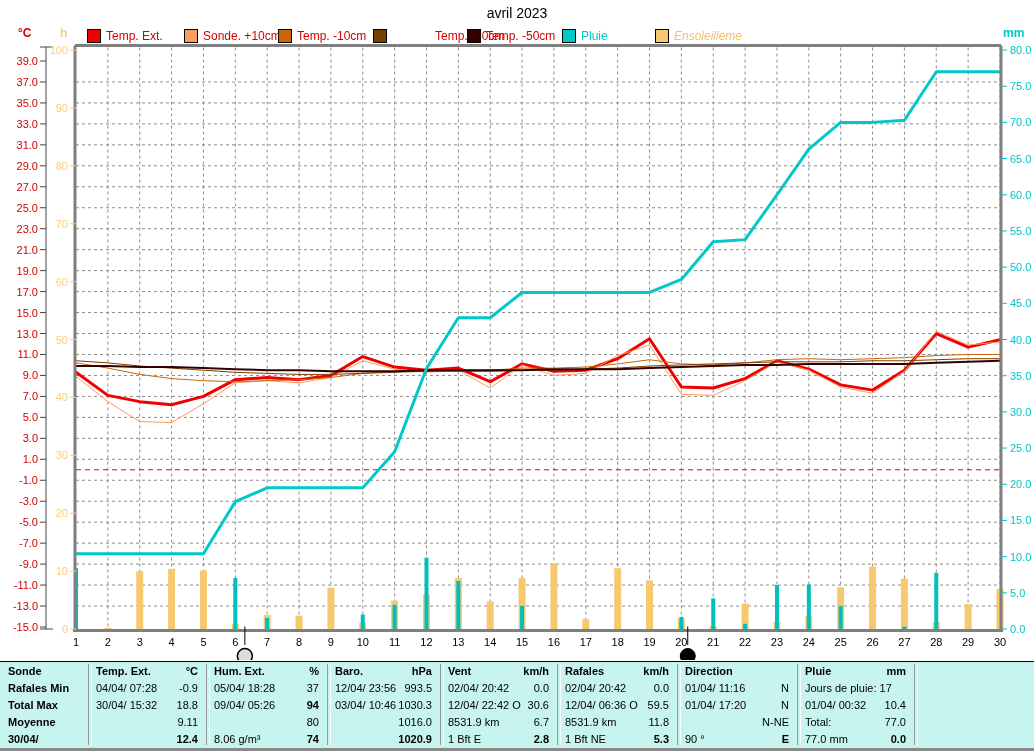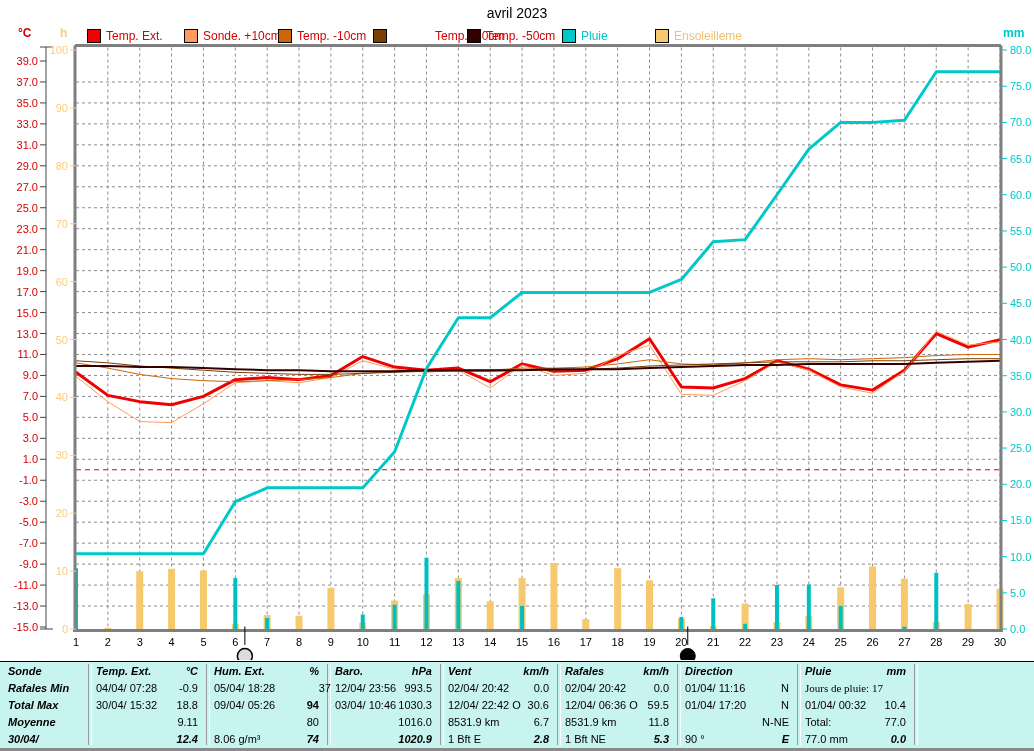--- a/index.html
+++ b/index.html
@@ -16,21 +16,21 @@
   .legend-swatch{width:12px;height:12px;border:1px solid #000;display:inline-block;}
   .legend-label{font-size:12px;margin-left:5px;white-space:nowrap;}
   #chart-svg{position:absolute;left:0;top:0;}
   #stats-table{position:absolute;left:0;top:661px;width:1034px;height:86px;
                background:#c8f4ef;border-top:1px solid #000;border-bottom:1px solid #000;
                font-size:11px;color:#000;}
   .col-sep{position:absolute;top:2px;height:81px;width:2px;
            border-left:1px solid #9a9a9a;border-right:1px solid #fff;}
   .tcell{position:absolute;height:15px;line-height:15px;white-space:nowrap;}
   .tcell.right{text-align:right;}
-  .bold{font-weight:bold;font-style:italic;}
+  .bold{font-weight:bold;}
   #bottom-strip{position:absolute;left:0;top:748px;width:1034px;height:3px;background:#8a8a8a;}
 </style>
 </head>
 <body>
 
 <div id="title">avril 2023</div>
 
 <span class="unit-label" id="unit-c">°C</span>
 <span class="unit-label" id="unit-h">h</span>
 <span class="unit-label" id="unit-mm">mm</span>
@@ -53,21 +53,21 @@
       <span class="legend-label" style="color: rgb(212, 0, 0); margin-left: 48px;">Temp. -30cm</span>
     </div>
     <div class="legend-item" style="left: 467px;">
       <span class="legend-swatch" style="background: rgb(51, 0, 0);"></span>
       <span class="legend-label" style="color: rgb(212, 0, 0);">Temp. -50cm</span>
     </div>
     <div class="legend-item" style="left: 562px;">
       <span class="legend-swatch" style="background: rgb(0, 200, 200);"></span>
       <span class="legend-label" style="color: rgb(0, 200, 200);">Pluie</span>
     </div>
-    <div class="legend-item" style="left: 655px;">
+    <div class="legend-item" style="left: 655px; font-style: italic;">
       <span class="legend-swatch" style="background: rgb(246, 201, 111);"></span>
       <span class="legend-label" style="color: rgb(240, 192, 112);">Ensoleilleme</span>
     </div>
   </div>
 
 <svg id="chart-svg" width="1034" height="660">
     <rect x="74" y="43.5" width="928" height="589" fill="#ffffff"></rect>
     <defs>
       <clipPath id="plotclip">
         <rect x="75" y="45.5" width="929" height="585"></rect>
@@ -355,21 +355,21 @@
     <div class="tcell right bold" style="left: 96px; top: 2px; width: 102px;">°C</div>
     <div class="tcell" style="left: 96px; top: 19px; width: 73.44px;">04/04/ 07:28</div>
     <div class="tcell right" style="left: 96px; top: 19px; width: 102px;">-0.9</div>
     <div class="tcell" style="left: 96px; top: 36px; width: 73.44px;">30/04/ 15:32</div>
     <div class="tcell right" style="left: 96px; top: 36px; width: 102px;">18.8</div>
     <div class="tcell right" style="left: 96px; top: 53px; width: 102px;">9.11</div>
     <div class="tcell right bold" style="left: 96px; top: 70px; width: 102px;">12.4</div>
     <div class="tcell bold" style="left: 214px; top: 2px; width: 63px;">Hum. Ext.</div>
     <div class="tcell right bold" style="left: 214px; top: 2px; width: 105px;">%</div>
     <div class="tcell" style="left: 214px; top: 19px; width: 75.6px;">05/04/ 18:28</div>
-    <div class="tcell right" style="left: 226px; top: 19px; width: 105px;">37</div>
+    <div class="tcell right" style="left: 214px; top: 19px; width: 105px;">37</div>
     <div class="tcell" style="left: 214px; top: 36px; width: 75.6px;">09/04/ 05:26</div>
     <div class="tcell right" style="left: 214px; top: 36px; width: 105px; font-weight: bold;">94</div>
     <div class="tcell right" style="left: 214px; top: 53px; width: 105px;">80</div>
     <div class="tcell" style="left: 214px; top: 70px; width: 75.6px;">8.06 g/m³</div>
     <div class="tcell right bold" style="left: 214px; top: 70px; width: 105px;">74</div>
     <div class="tcell bold" style="left: 335px; top: 2px; width: 58.2px;">Baro.</div>
     <div class="tcell right bold" style="left: 335px; top: 2px; width: 97px;">hPa</div>
     <div class="tcell" style="left: 335px; top: 19px; width: 69.84px;">12/04/ 23:56</div>
     <div class="tcell right" style="left: 335px; top: 19px; width: 97px;">993.5</div>
     <div class="tcell" style="left: 335px; top: 36px; width: 69.84px;">03/04/ 10:46</div>
@@ -399,21 +399,21 @@
     <div class="tcell bold" style="left: 685px; top: 2px; width: 62.4px;">Direction</div>
     <div class="tcell" style="left: 685px; top: 19px; width: 74.88px;">01/04/ 11:16</div>
     <div class="tcell right" style="left: 685px; top: 19px; width: 104px;">N</div>
     <div class="tcell" style="left: 685px; top: 36px; width: 74.88px;">01/04/ 17:20</div>
     <div class="tcell right" style="left: 685px; top: 36px; width: 104px;">N</div>
     <div class="tcell right" style="left: 685px; top: 53px; width: 104px;">N-NE</div>
     <div class="tcell" style="left: 685px; top: 70px; width: 74.88px;">90 °</div>
     <div class="tcell right bold" style="left: 685px; top: 70px; width: 104px;">E</div>
     <div class="tcell bold" style="left: 805px; top: 2px; width: 60.6px;">Pluie</div>
     <div class="tcell right bold" style="left: 805px; top: 2px; width: 101px;">mm</div>
-    <div class="tcell" style="left: 805px; top: 19px; width: 72.72px; font-family: Liberation Serif, serif;">Jours de pluie: 17</div>
+    <div class="tcell" style="left: 805px; top: 19px; width: 72.72px;">Jours de pluie: 17</div>
     <div class="tcell" style="left: 805px; top: 36px; width: 72.72px;">01/04/ 00:32</div>
     <div class="tcell right" style="left: 805px; top: 36px; width: 101px;">10.4</div>
     <div class="tcell" style="left: 805px; top: 53px; width: 72.72px;">Total:</div>
     <div class="tcell right" style="left: 805px; top: 53px; width: 101px;">77.0</div>
     <div class="tcell" style="left: 805px; top: 70px; width: 72.72px;">77.0 mm</div>
     <div class="tcell right bold" style="left: 805px; top: 70px; width: 101px;">0.0</div>
   </div>
 <div id="bottom-strip"></div>
 
 </body></html>

